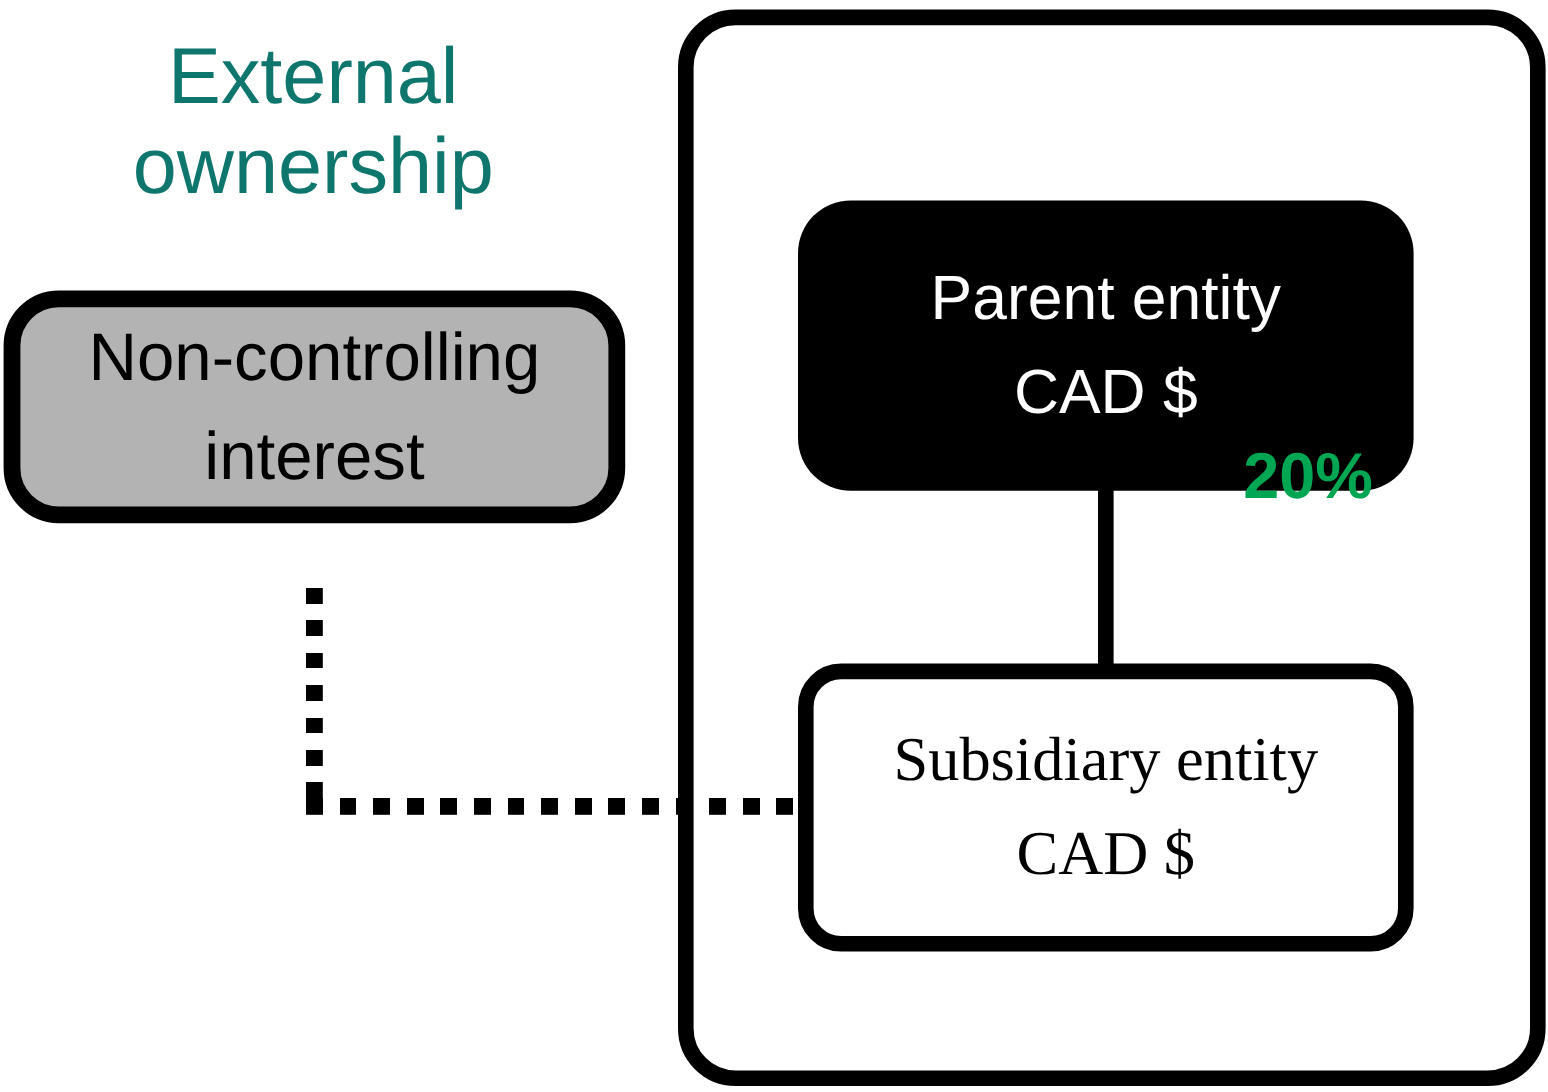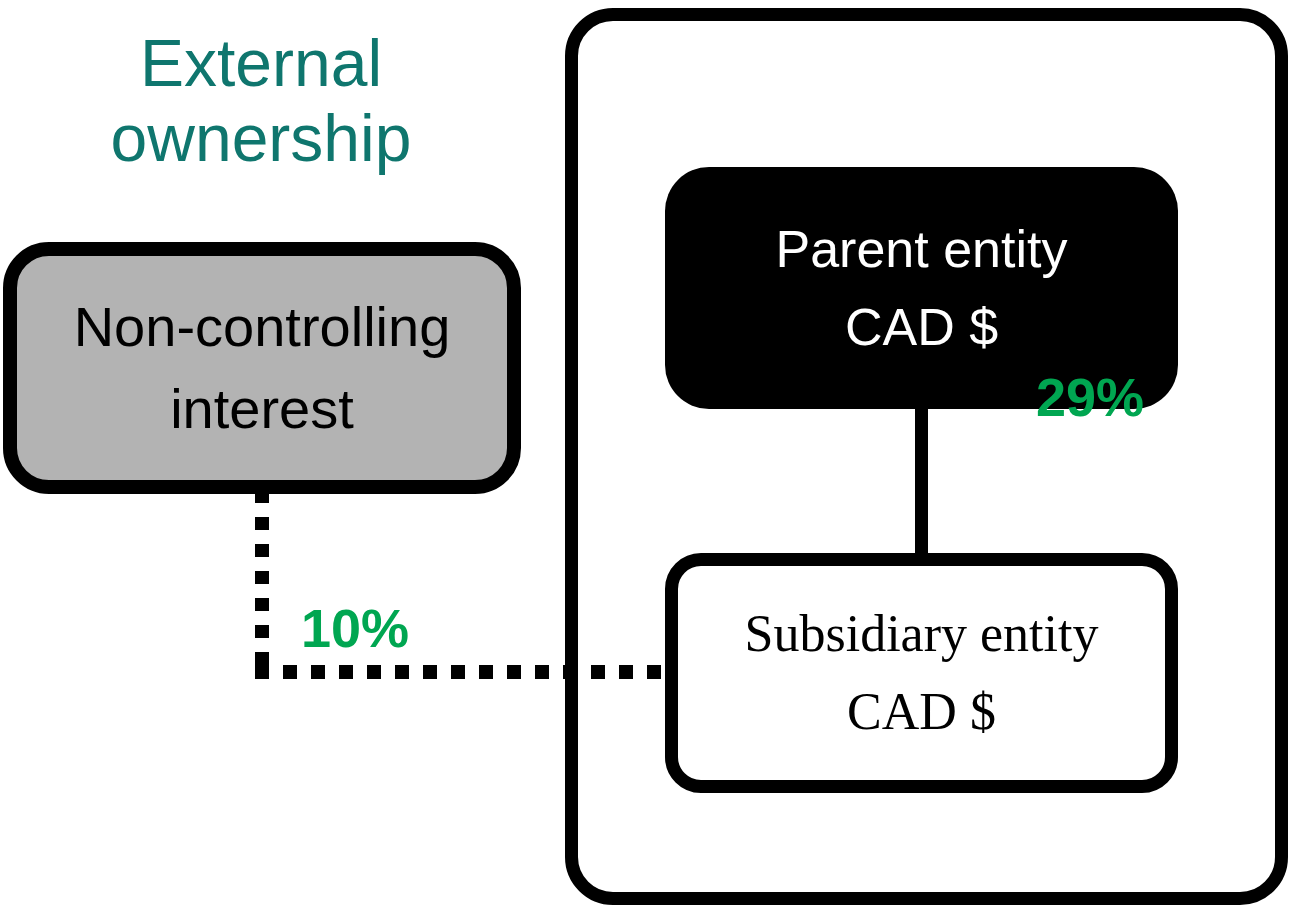--- a/index.html
+++ b/index.html
@@ -28,21 +28,21 @@
     color: #0f766e;
     letter-spacing: 0;
   }
 
   
   .nci-box {
     position: absolute;
     left: 3px;
     top: 242px;
     width: 518px;
-    height: 252px;
+    height: 194px;
     box-sizing: border-box;
     background: var(--c-nci_fill_gray, #b3b3b3);
     border: 14px solid var(--c-black, #000000);
     border-radius: 46px;
     display: flex;
     align-items: center;
     justify-content: center;
     text-align: center;
     padding: 0 38px;
   }
@@ -187,17 +187,16 @@
   </div>
 
   <div class="subsidiary-box">
     <div class="box-line">Subsidiary entity</div>
     <div class="box-line">CAD $</div>
   </div>
 
   <div class="dotted-connector-v"></div>
   <div class="dotted-connector-h"></div>
 
-  <div class="pct-label pct-90">29%</div>
-
-  <div class="pct-label pct-10">10%</div>
+  <div class="pct-label pct-90">20%</div>
+
 
 </div>
 
 </body></html>

